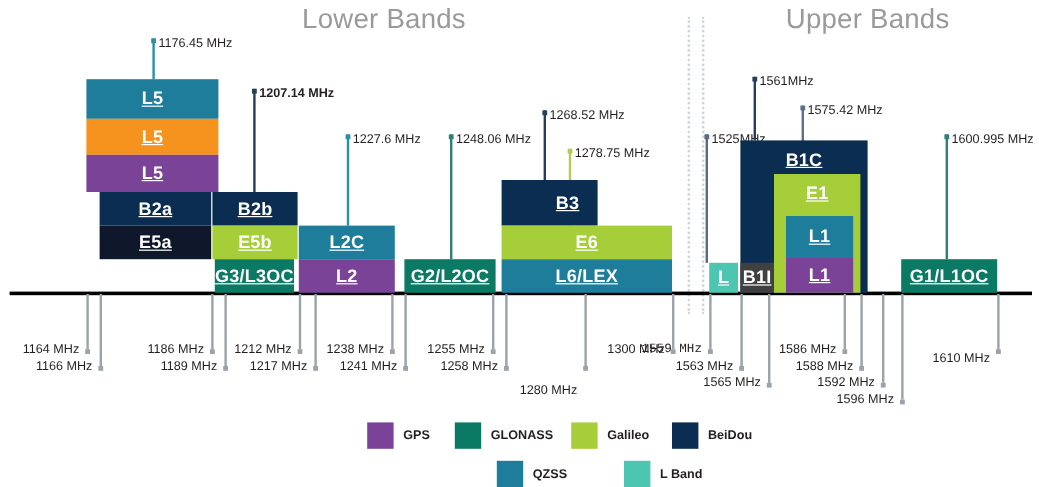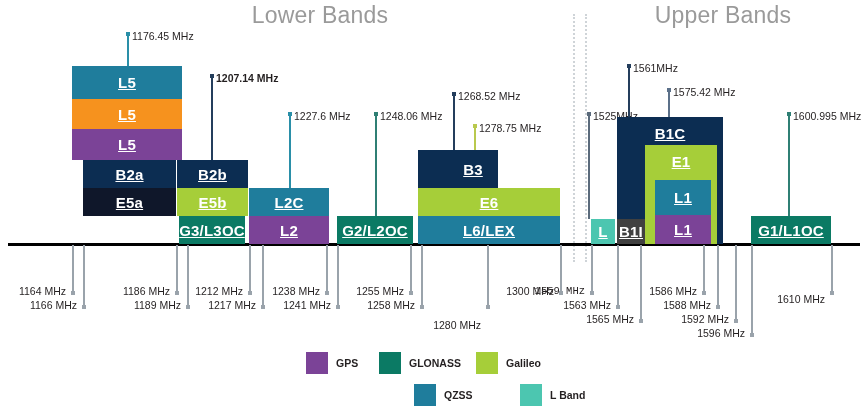--- a/index.html
+++ b/index.html
@@ -327,20 +327,24 @@
         <span class="lg-lb">GPS</span>
       </div>
       <div class="lg-item" style="left: 379px; top: 2px;">
         <span class="lg-sw" style="background: rgb(11, 122, 100);"></span>
         <span class="lg-lb">GLONASS</span>
       </div>
       <div class="lg-item" style="left: 476px; top: 2px;">
         <span class="lg-sw" style="background: rgb(166, 206, 57);"></span>
         <span class="lg-lb">Galileo</span>
       </div>
+      <div class="lg-item" style="left: 560px; top: 2px;">
+        <span class="lg-sw" style="background: rgb(12, 45, 82);"></span>
+        <span class="lg-lb">BeiDou</span>
+      </div>
       <div class="lg-item" style="left: 414px; top: 34px;">
         <span class="lg-sw" style="background: rgb(31, 125, 156);"></span>
         <span class="lg-lb">QZSS</span>
       </div>
       <div class="lg-item" style="left: 520px; top: 34px;">
         <span class="lg-sw" style="background: rgb(76, 198, 176);"></span>
         <span class="lg-lb">L Band</span>
       </div>
     </div>
 

